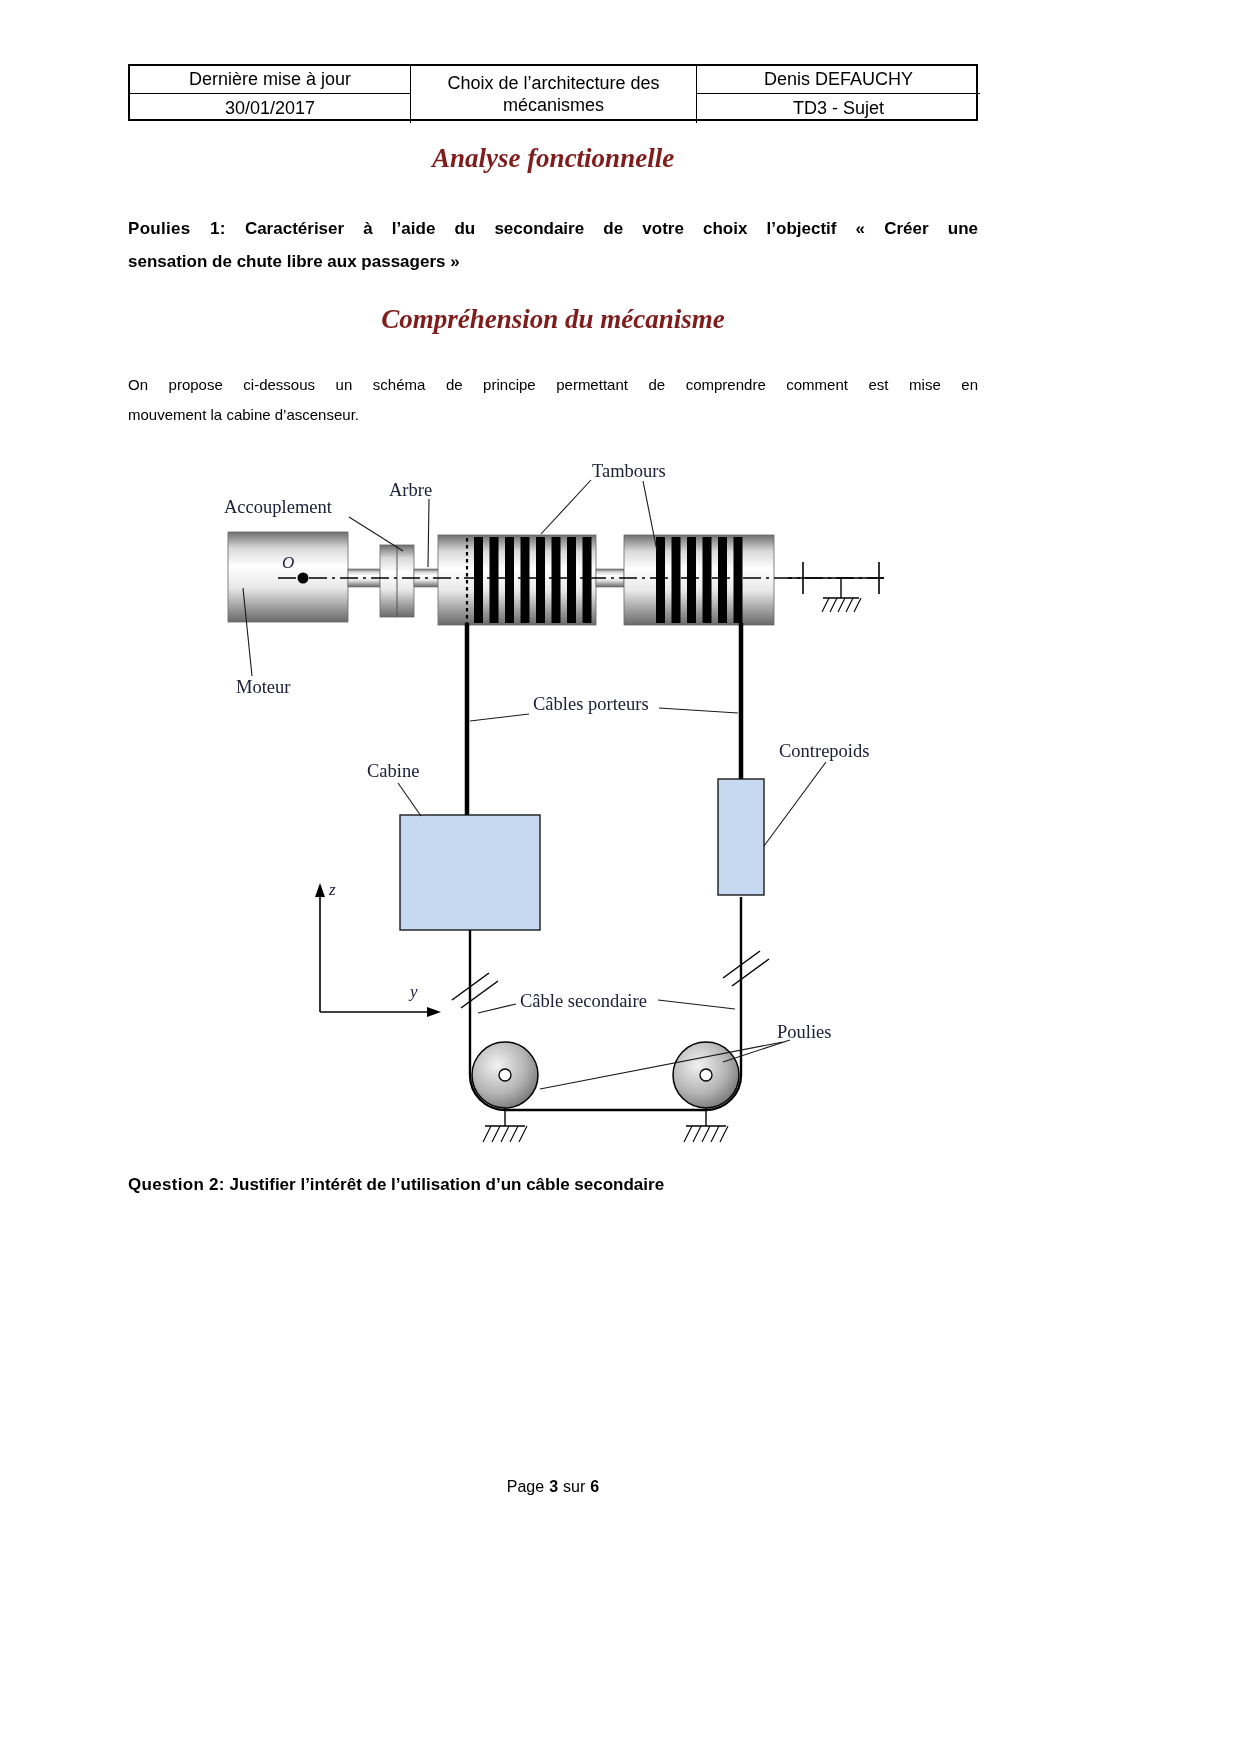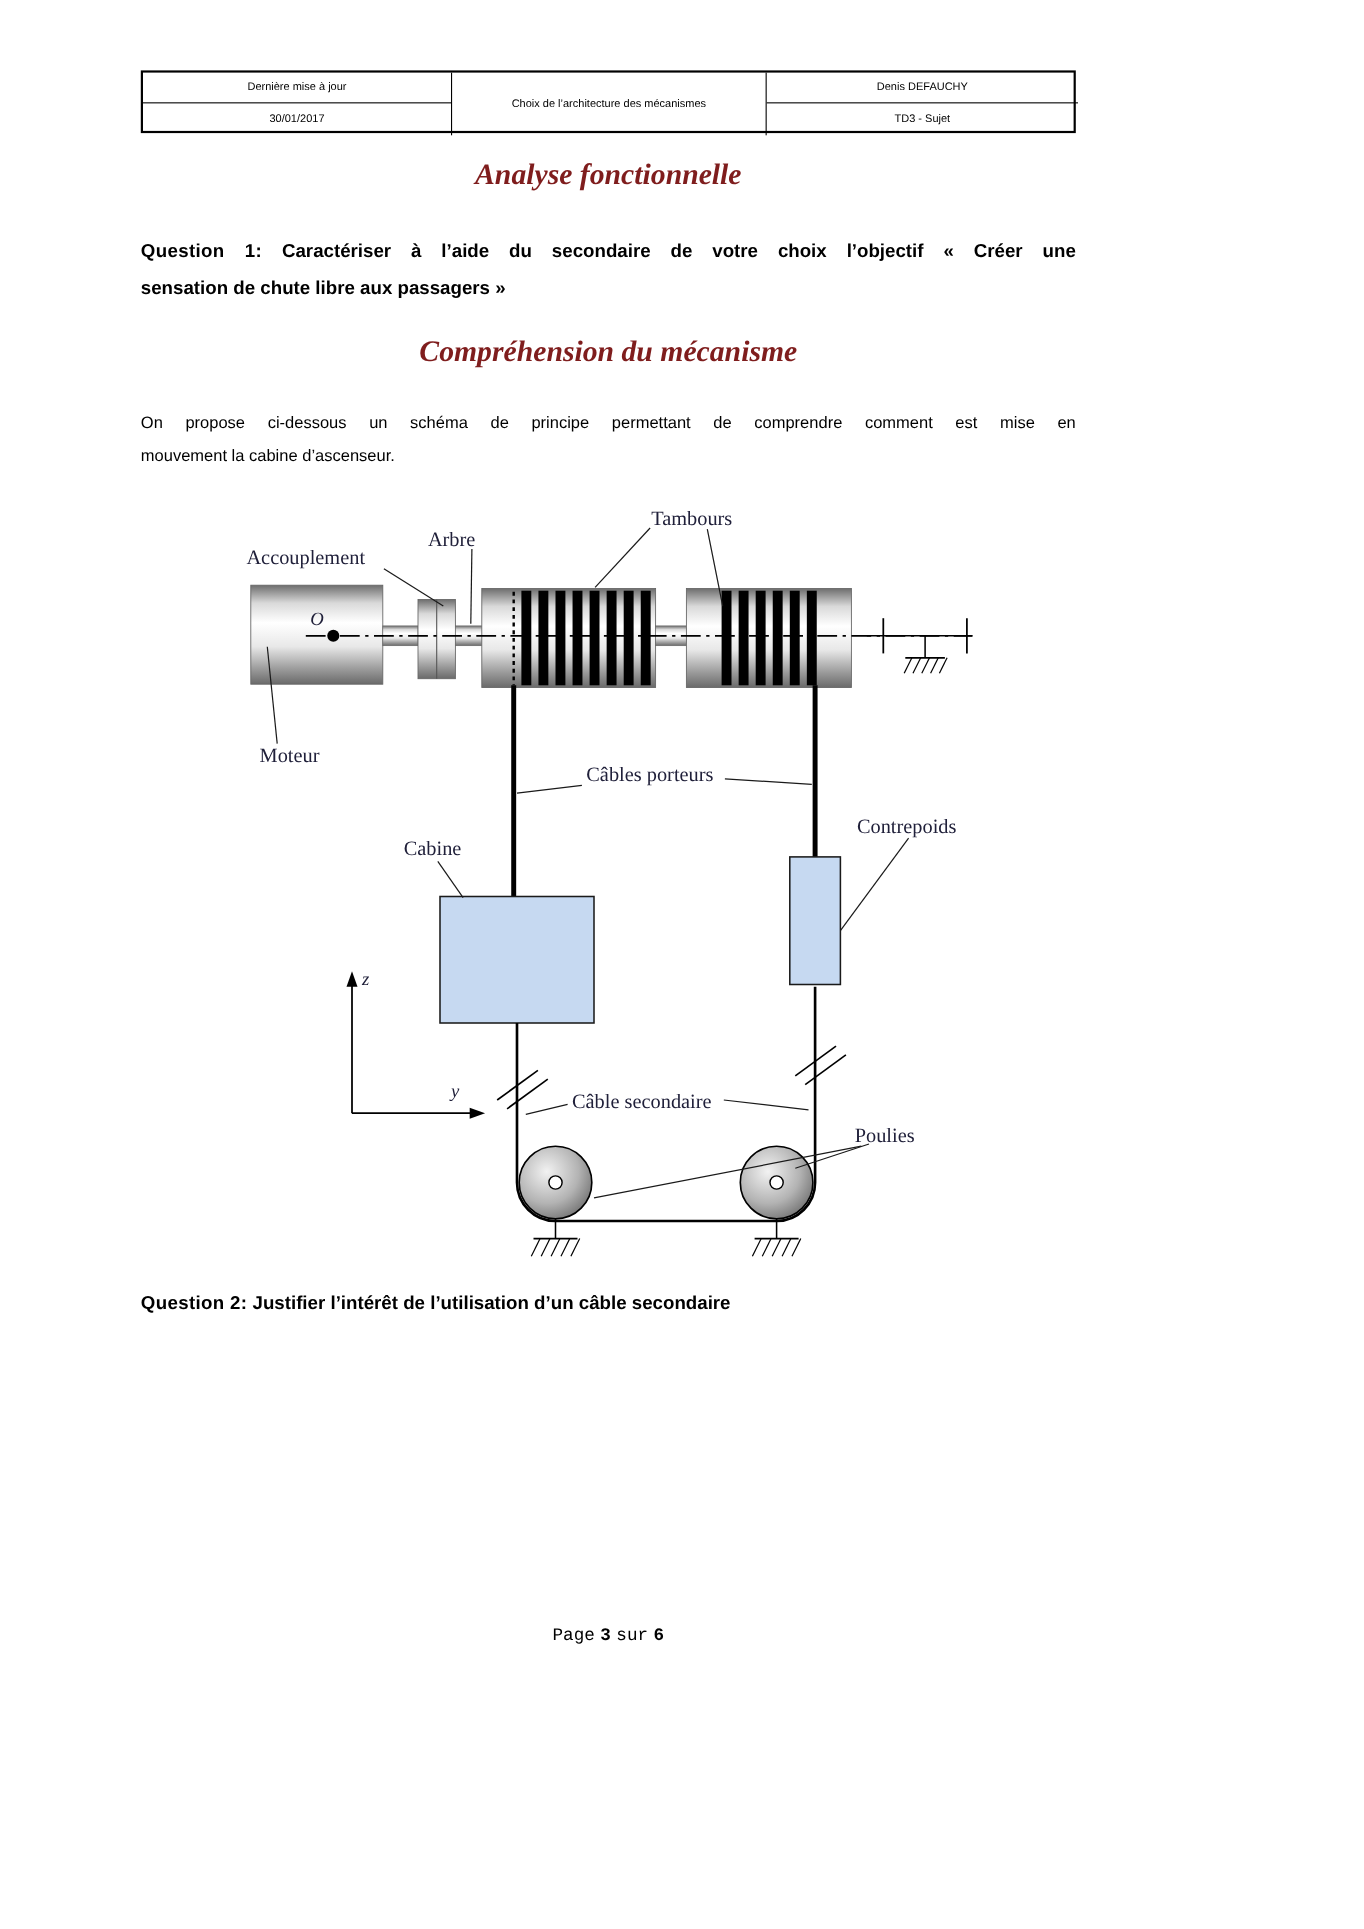--- a/index.html
+++ b/index.html
@@ -7,21 +7,21 @@
   .page {
     position:relative; width:1240px; height:1754px; background:#fff;
     font-family:"Liberation Sans", sans-serif; color:#000; overflow:hidden; margin:0 auto;
   }
   
   .header-table {
     position:absolute; left:128px; top:64px; width:850px; height:57px;
     display:grid; grid-template-columns:280px 287px 283px; grid-template-rows:28px 29px;
     border:2px solid #000; background:#fff;
   }
-  .cell { display:flex; align-items:center; justify-content:center; font-size:10px; line-height:1.2; text-align:center; padding:0 6px; }
+  .cell { display:flex; align-items:center; justify-content:center; font-size:18px; line-height:1.2; text-align:center; padding:0 6px; }
   .c11 { grid-column:1; grid-row:1; border-bottom:1.5px solid #000; }
   .c12 { grid-column:1; grid-row:2; }
   .c21 { grid-column:2; grid-row:1 / 3; border-left:1.5px solid #000; border-right:1.5px solid #000; }
   .c31 { grid-column:3; grid-row:1; border-bottom:1.5px solid #000; }
   .c32 { grid-column:3; grid-row:2; }
   
   .doc-title {
     position:absolute; left:128px; width:850px; text-align:center;
     font-family:"Liberation Serif", serif; font-style:italic; font-weight:bold; font-size:27px; color:#7f1d1d;
   }
@@ -30,21 +30,21 @@
   
   .block { position:absolute; left:128px; width:850px; }
   .q { font-weight:bold; font-size:17px; line-height:33px; }
   .q-label { letter-spacing:0.3px; }
   .jline { text-align:justify; text-align-last:justify; }
   .intro { font-size:15px; line-height:30px; }
   .q1 { top:212px; }
   .intro-block { top:370px; }
   .q2 { top:1168px; }
   
-  .footer { position:absolute; left:128px; top:1478px; width:850px; display:flex; justify-content:center; gap:5px; font-size:16px;font-family:Liberation Mono, monospace; }
+  .footer { position:absolute; left:128px; top:1478px; width:850px; display:flex; justify-content:center; gap:5px; font-size:16px; }
   .footer .b { font-weight:bold; }
   
   svg.diagram { position:absolute; left:160px; top:440px; width:770px; height:730px; }
   svg.diagram text { font-family:"Liberation Serif","DejaVu Serif",serif; font-size:18.5px; fill:#20203a; }
   svg.diagram text.itl { font-style:italic; font-size:17px; }
   .leader { stroke:#1a1a1a; stroke-width:1.1; }
 </style>
 </head>
 <body>
 
@@ -54,21 +54,21 @@
     <div class="cell c11">Dernière mise à jour</div>
     <div class="cell c21">Choix de l’architecture des mécanismes</div>
     <div class="cell c31">Denis DEFAUCHY</div>
     <div class="cell c12">30/01/2017</div>
     <div class="cell c32">TD3 - Sujet</div>
   </div>
 
   <div class="doc-title t1">Analyse fonctionnelle</div>
 
   <div class="block q q1">
-    <div class="jline"><span class="q-label">Question 1:</span> <span>Caractériser à l’aide du secondaire de votre choix l’objectif « Créer une</span></div>
+    <div class="jline"><span class="q-label">Poulies 1:</span> <span>Caractériser à l’aide du secondaire de votre choix l’objectif « Créer une</span></div>
     <div>sensation de chute libre aux passagers »</div>
   </div>
 
   <div class="doc-title t2">Compréhension du mécanisme</div>
 
   <div class="block intro intro-block">
     <div class="jline">On propose ci-dessous un schéma de principe permettant de comprendre comment est mise en</div>
     <div>mouvement la cabine d’ascenseur.</div>
   </div>
 

